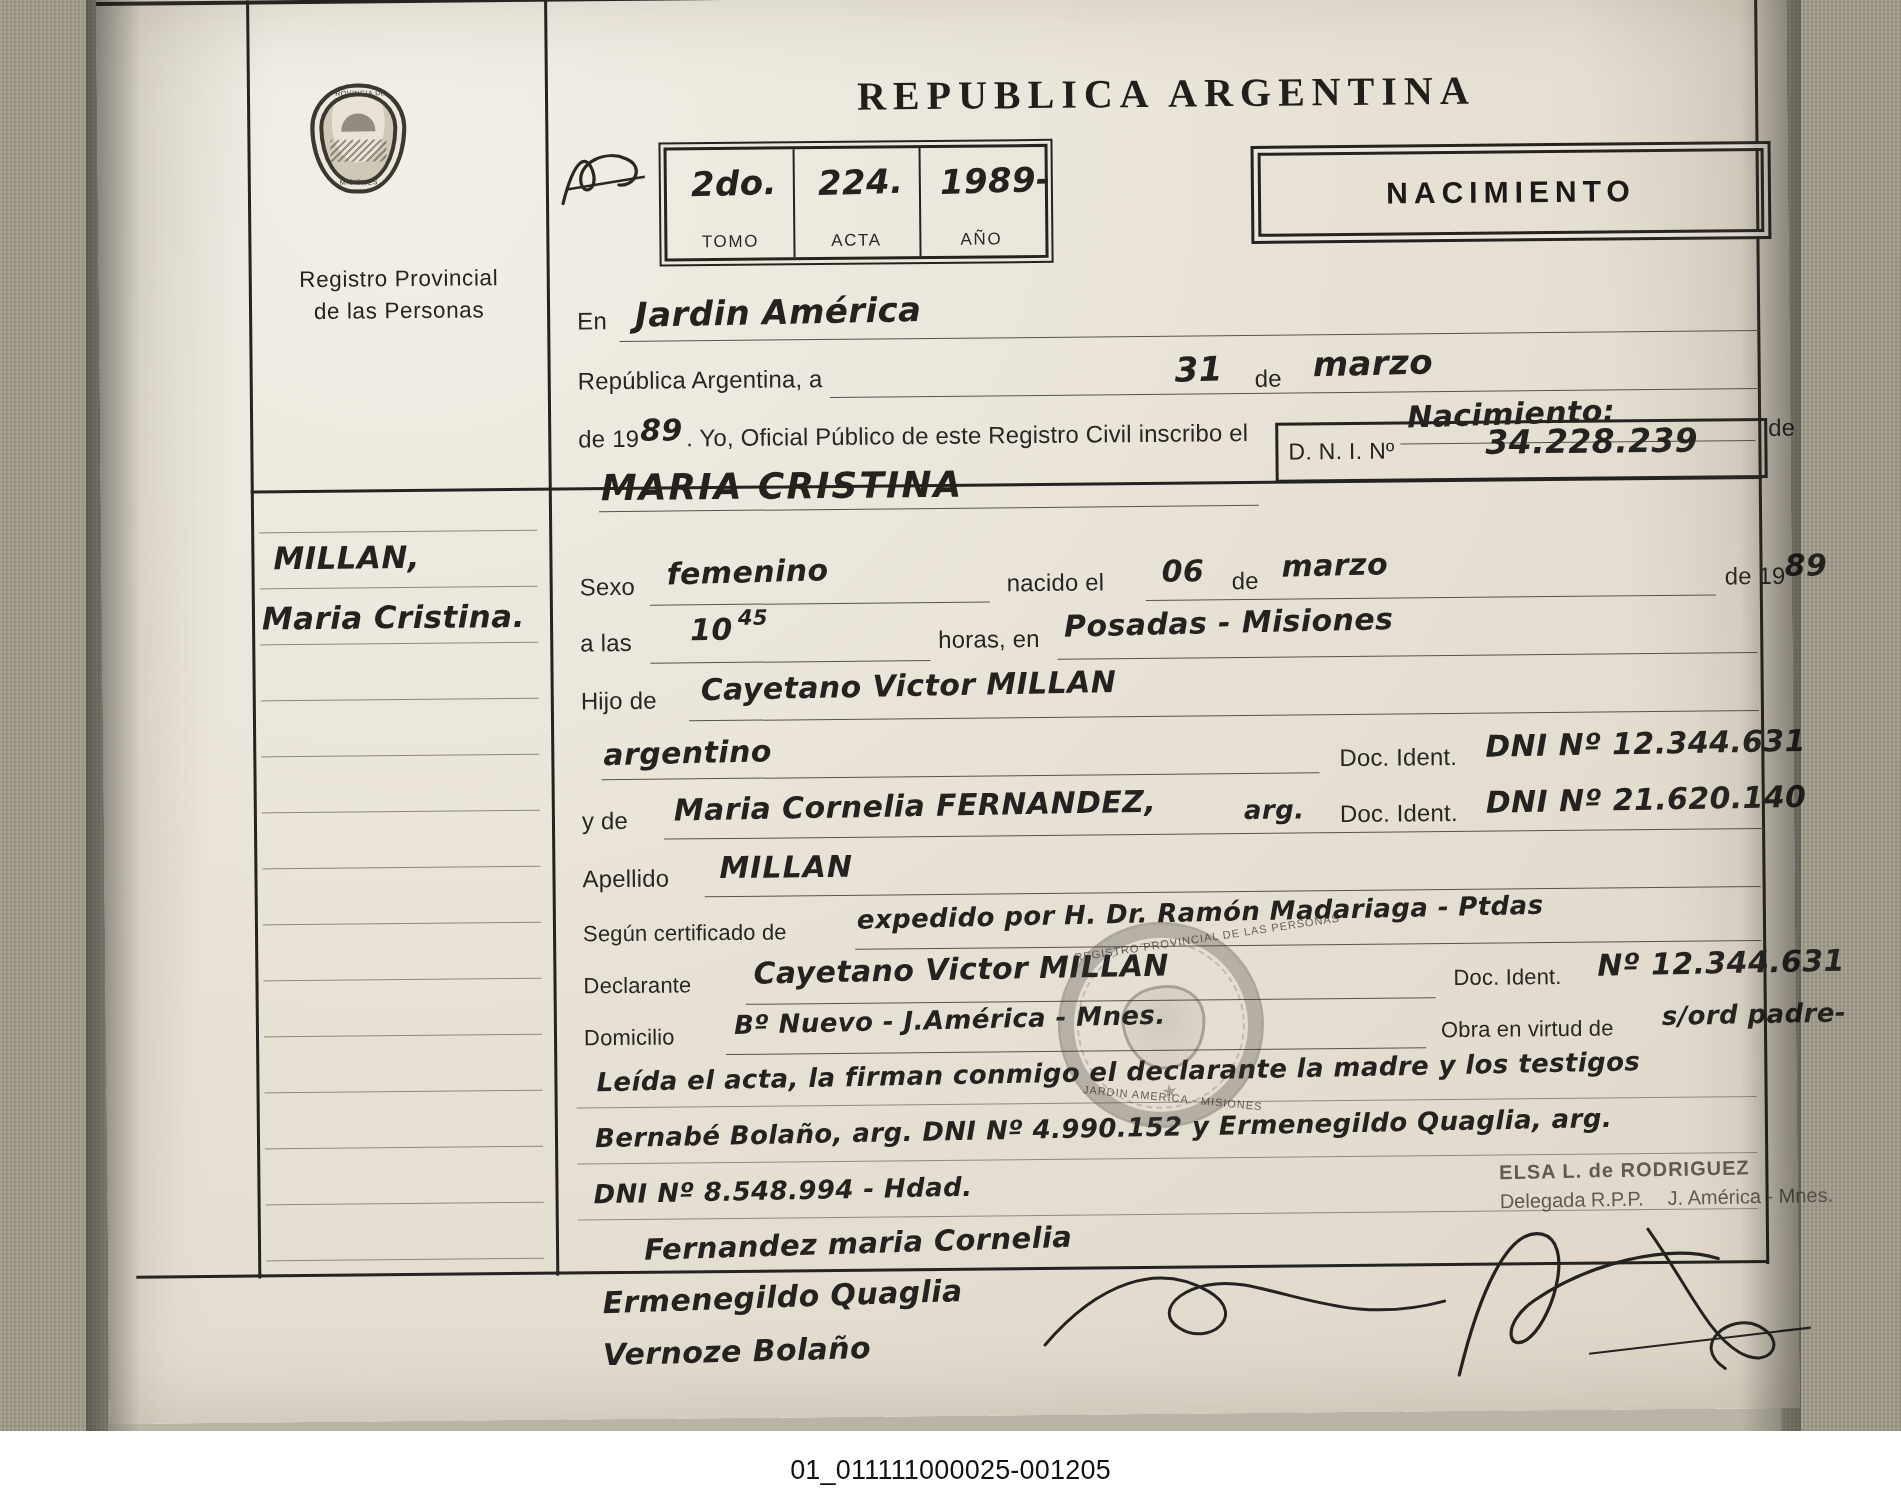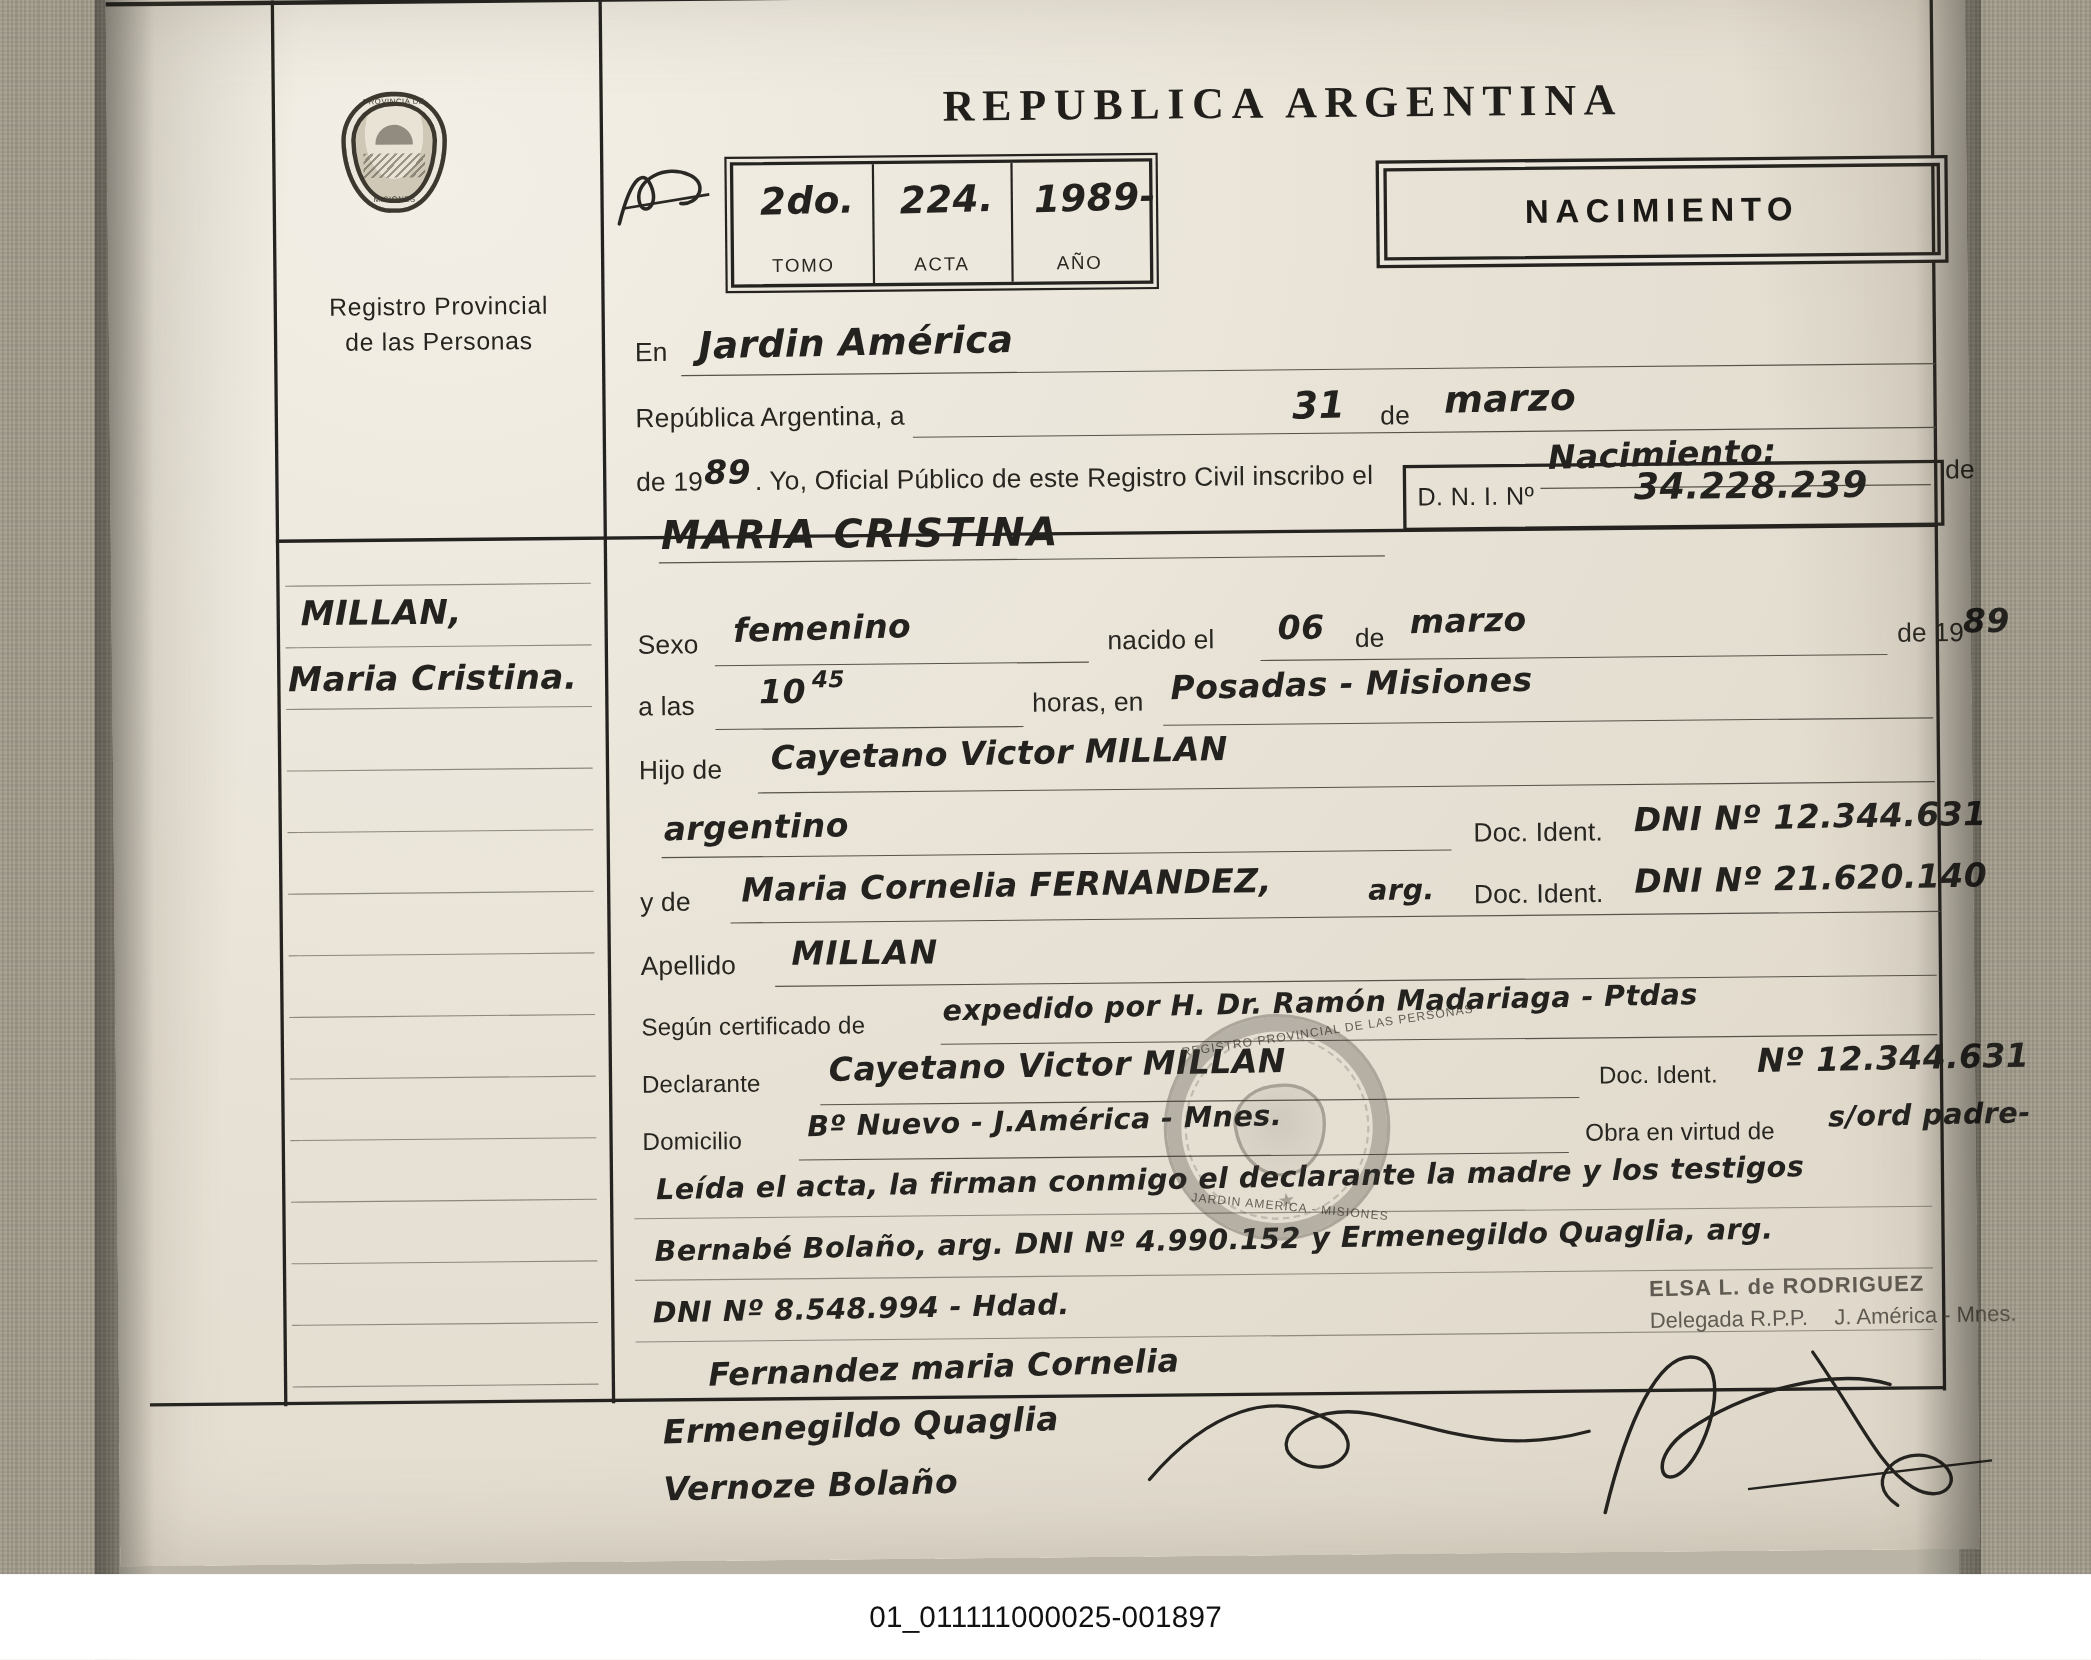--- a/index.html
+++ b/index.html
@@ -531,16 +531,16 @@
         <span>J. América - Mnes.</span>
       </div>
     </div>
 
   </div>
 
   <div class="cloth-shadow-l"></div>
   <div class="cloth-shadow-r"></div>
 
   <div id="footerbar">
-    <div id="footer-id">01_011111000025-001897</div>
+    <div id="footer-id">01_011111000025-001205</div>
   </div>
 
 </div>
 
 </body></html>

